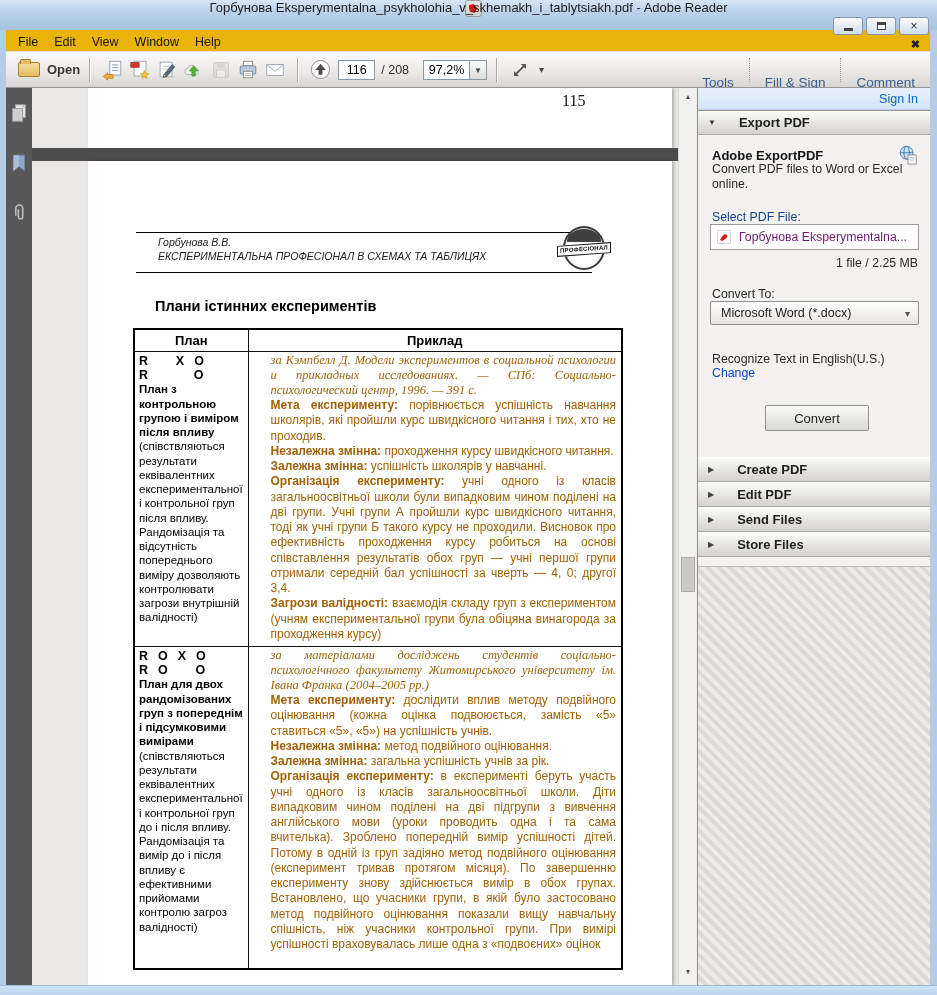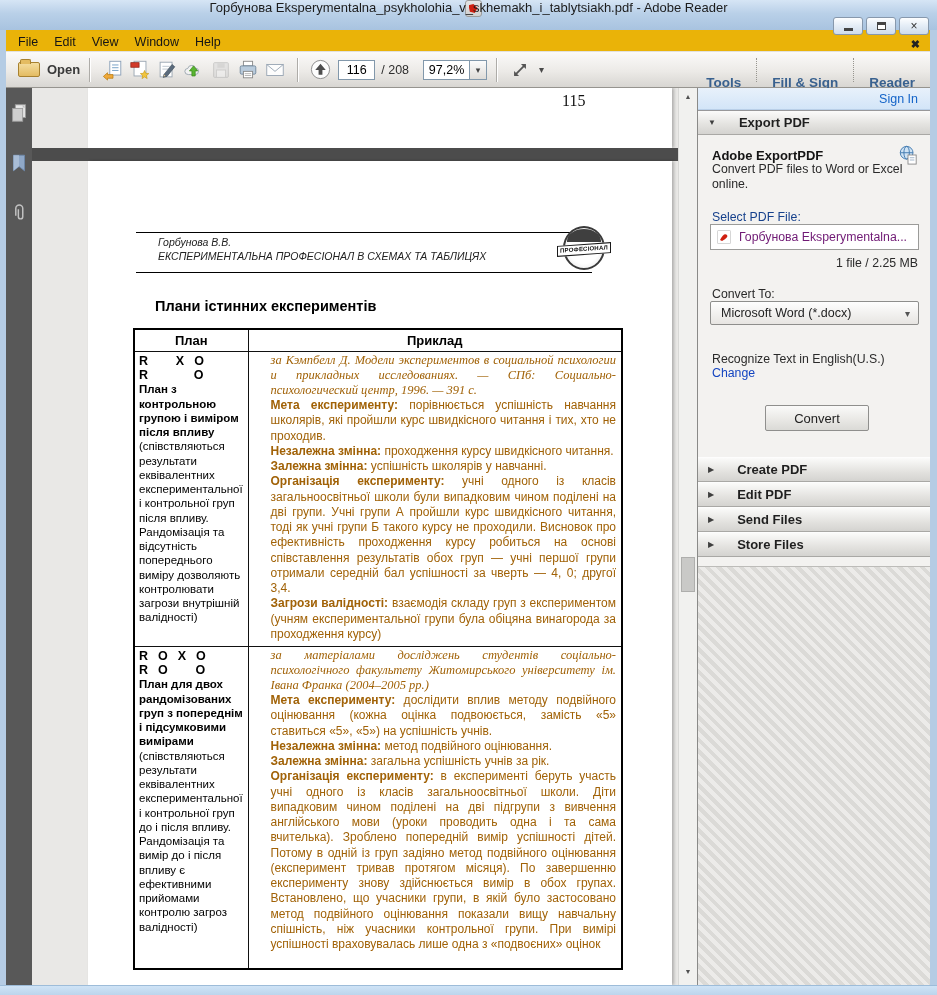--- a/index.html
+++ b/index.html
@@ -43,21 +43,21 @@
   .tbtn { width:27px; height:27px; display:flex; align-items:center; justify-content:center; border-radius:3px; }
   .tbtn.disabled { opacity:.55; }
   .page-input { width:37px; height:20px; border:1px solid #8298ab; background:#fff; text-align:center;
     font-size:12.5px; font-family:"Liberation Sans",sans-serif; margin-left:4px; }
   .page-total { font-size:12.5px; color:#2e2e2e; margin-left:6px; }
   .zoom-input { width:46px; height:20px; border:1px solid #8298ab; border-right:none; background:#fff;
     text-align:center; font-size:12.5px; font-family:"Liberation Sans",sans-serif; margin-left:14px; }
   .zoom-caret { width:18px; height:20px; border:1px solid #8298ab; background:linear-gradient(#fcfcfc,#dedbd7);
     display:flex; align-items:center; justify-content:center; font-size:9px; color:#444; }
   .tb-right { margin-left:auto; display:flex; align-items:center; height:100%; }
-  .tb-link { font-size:13.5px; font-weight:bold; color:#39618f; padding:0 15px;margin-top:25px; }
+  .tb-link { font-size:13.5px; font-weight:normal; color:#39618f; padding:0 15px;margin-top:25px; }
   .dot-sep { width:1px; height:24px; border-left:1px dotted #97958f; }
   .small-caret { font-size:10px; color:#4a4a4a; margin:0 6px; }
 
   
   .main { position:absolute; left:6px; right:7px; top:88px; height:897px; background:#e9e8e6; }
 
   .rail { position:absolute; left:0; top:0; width:26px; height:100%; background:#585858;
     display:flex; flex-direction:column; align-items:center; padding-top:14px; gap:28px; }
 
   .viewport { position:absolute; left:26px; top:0; width:646px; height:100%; background:#e9e8e6; overflow:hidden; }
@@ -262,21 +262,21 @@
         <polygon points="5.5,18.5 5.5,13 11,18.5" fill="#555"></polygon>
       </svg>
     </span>
     <span class="small-caret">▾</span>
 
     <span class="tb-right">
       <span class="tb-link">Tools</span>
       <span class="dot-sep"></span>
       <span class="tb-link">Fill &amp; Sign</span>
       <span class="dot-sep"></span>
-      <span class="tb-link">Reader</span>
+      <span class="tb-link">Comment</span>
     </span>
   </div>
 
   <div class="main">
 
     <div class="rail">
       <svg width="22" height="22" viewBox="0 0 24 24">
         <rect x="8" y="3" width="11" height="14" fill="#e8e8e8" stroke="#9b9b9b"></rect>
         <path d="M16 3 l3 3 h-3 z" fill="#bdbdbd"></path>
         <rect x="5" y="7" width="11" height="14" fill="#cfcfcf" stroke="#9b9b9b"></rect>

